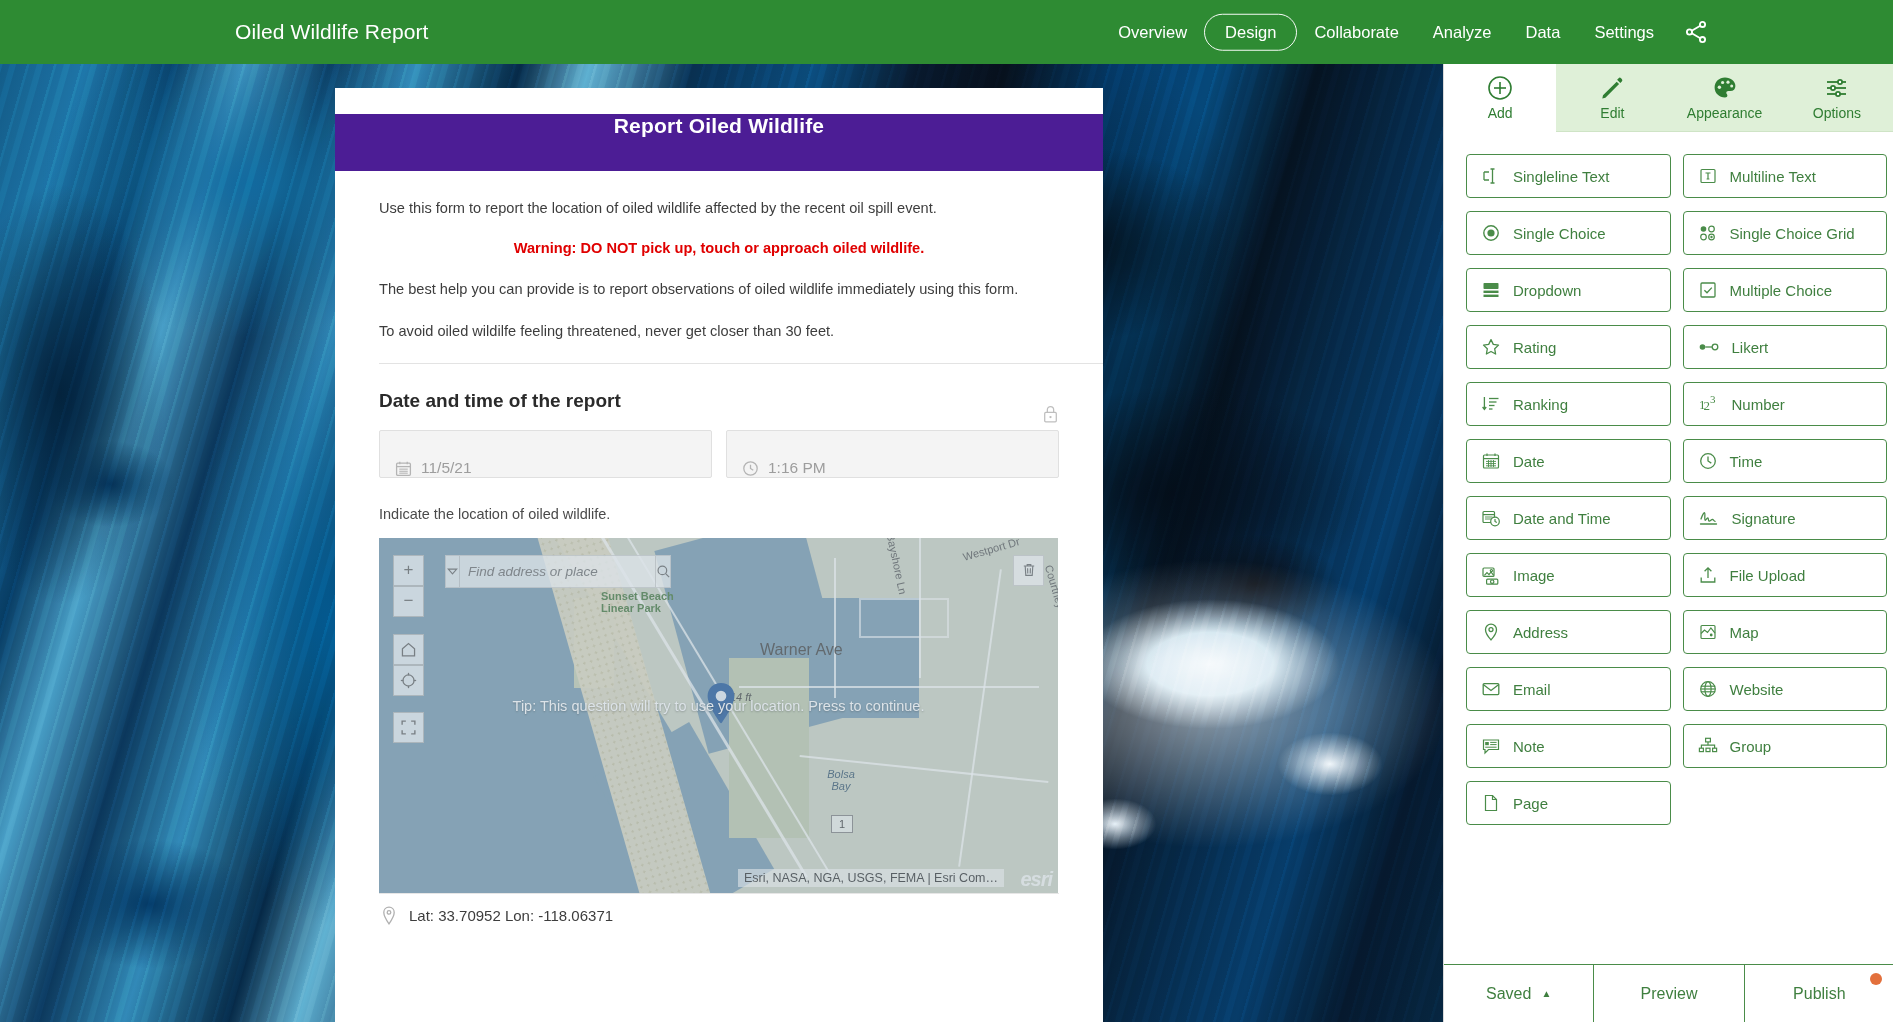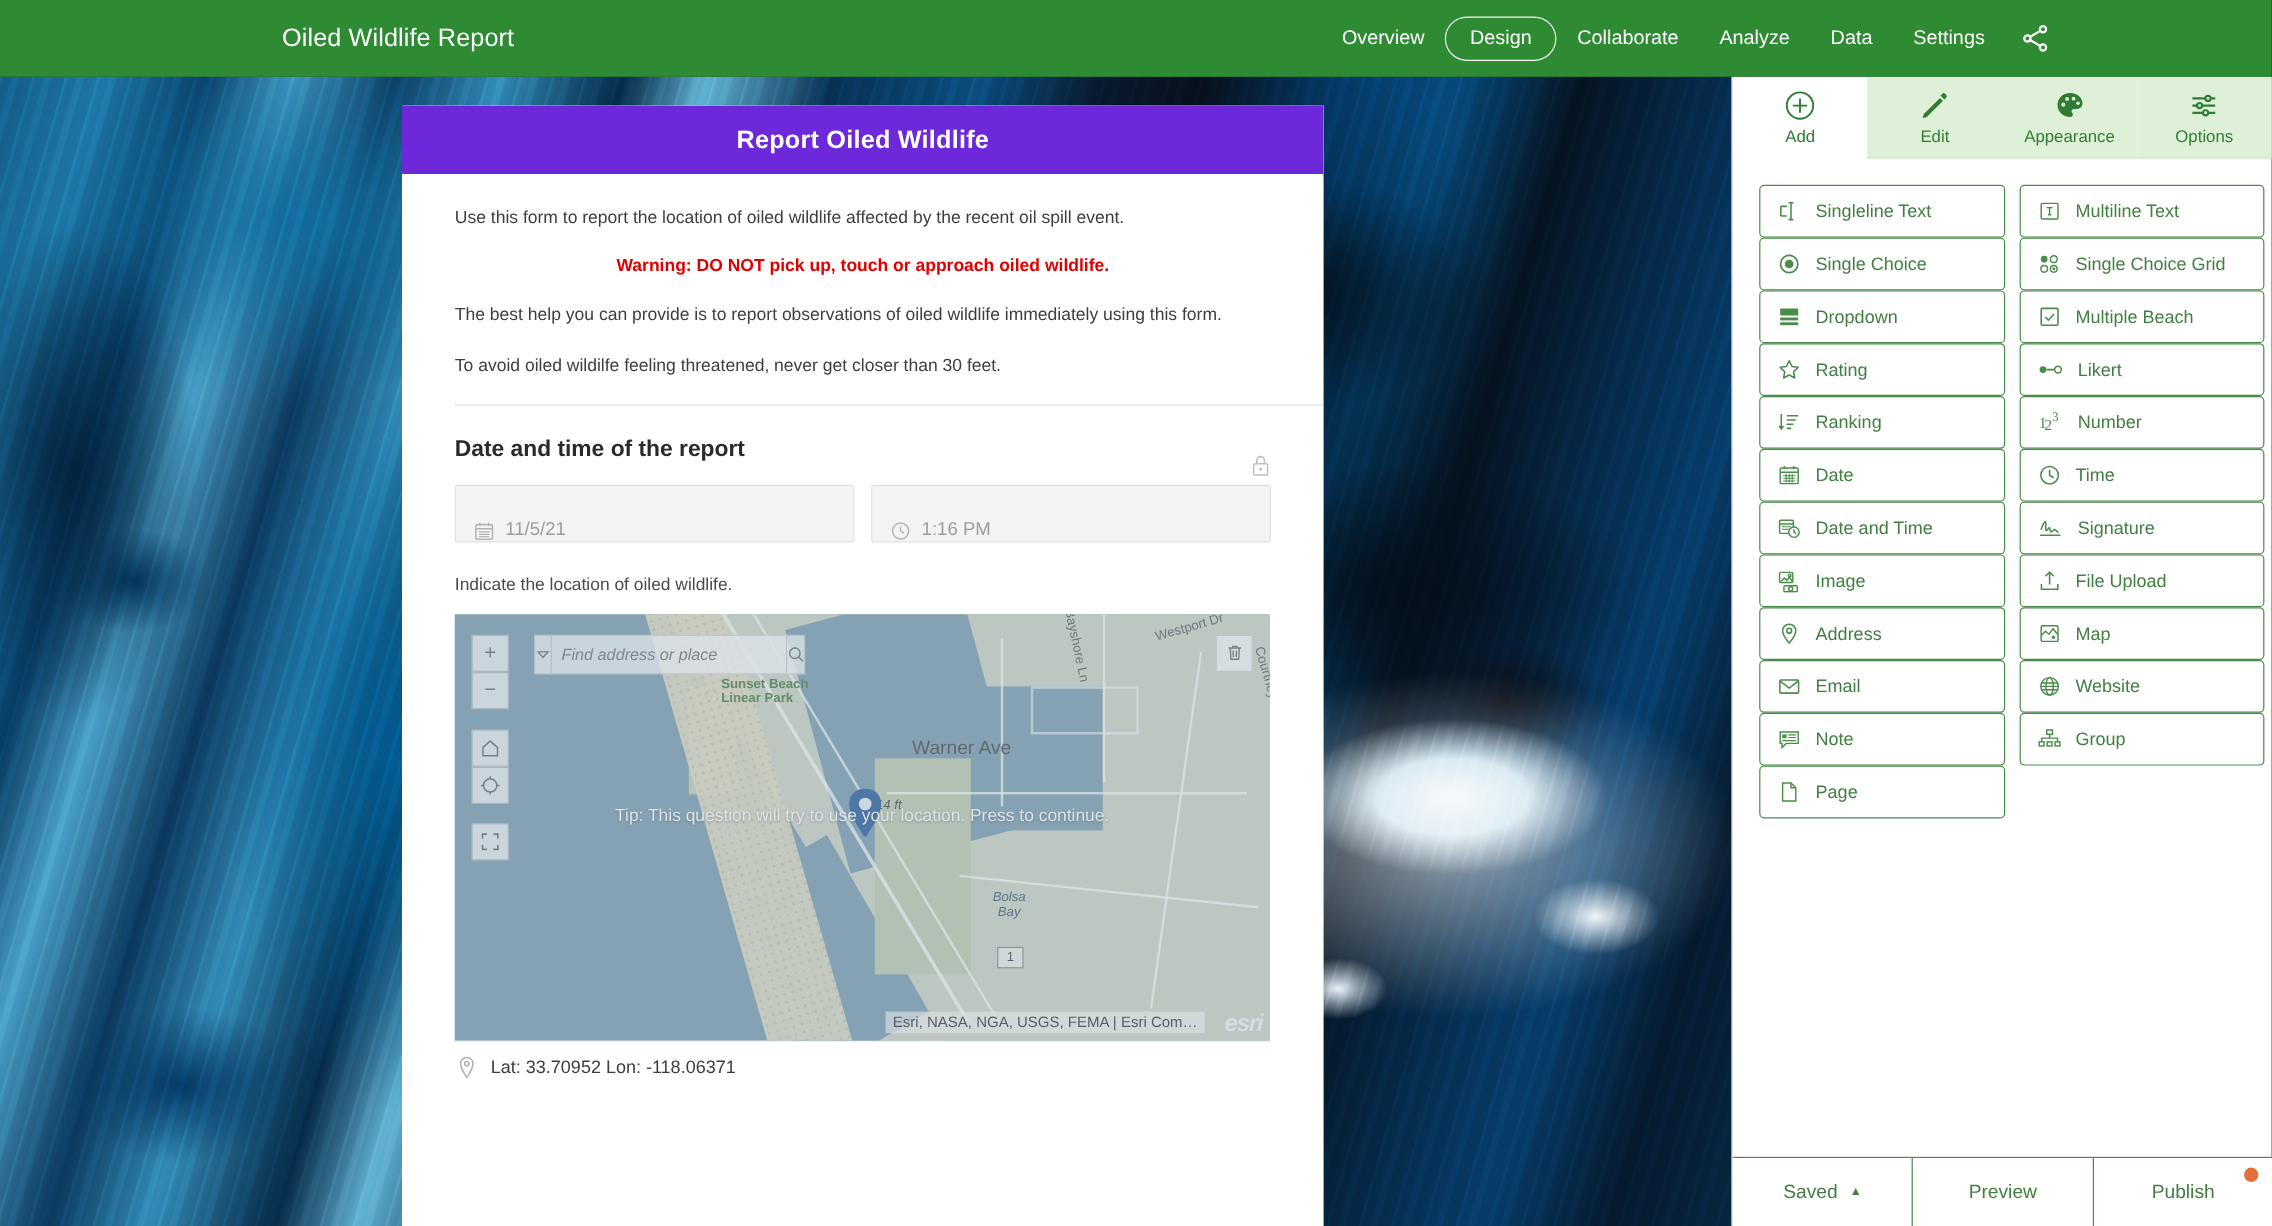--- a/index.html
+++ b/index.html
@@ -90,22 +90,22 @@
 
   
   .form-card {
     position: absolute; left: 335px; top: 88px;
     width: 768px; height: 934px;
     background: #ffffff;
     overflow: hidden;
     z-index: 10;
   }
   .form-banner {
-    height: 57px; background: #6d28d9;
-    display: flex; align-items: center; justify-content: center;
+    height: 57px; background: #4c1d95;
+    display: flex; align-items: flex-start; justify-content: center; margin-top: 26px;
   }
   .form-banner-title {
     color: #ffffff; font-size: 21px; font-weight: 600; letter-spacing: .2px;
   }
   .form-intro { padding: 26px 44px 0 44px; }
   .intro-p {
     font-size: 14.6px; color: #3d3d3d; line-height: 1.55; margin-bottom: 20px;
   }
   .intro-warning {
     font-size: 14.6px; color: #e00000; font-weight: bold;
@@ -295,21 +295,21 @@
     align-items: center; justify-content: center; gap: 4px;
     background: #dff0d8; color: #2e8b33; cursor: pointer;
     border-bottom: 1px solid #cfe4c6;
   }
   .panel-tab.active { background: #ffffff; border-bottom: 1px solid transparent; }
   .panel-tab-label { font-size: 14px; color: #2f7d32; }
 
   .tool-grid {
     padding: 22px 6px 0 22px;
     display: grid; grid-template-columns: 1fr 1fr;
-    gap: 0 12px;
+    gap: 13px 12px;
   }
   .tool-btn {
     height: 44px; border: 1px solid #4a8c49; border-radius: 4px;
     background: #ffffff; display: flex; align-items: center;
     gap: 12px; padding: 0 14px; cursor: pointer;
   }
   .tool-label { font-size: 15px; color: #3f7f3f; white-space: nowrap; }
 
   .panel-footer {
     position: absolute; left: 0; bottom: 0; width: 450px; height: 58px;
@@ -605,21 +605,21 @@
         <rect x="2.5" y="14.6" width="15" height="2.4" fill="#4a8c49" stroke="none"></rect>
       </svg>
       <span class="tool-label">Dropdown</span>
     </div>
 
     <div class="tool-btn">
       <svg width="20" height="20" viewBox="0 0 20 20" fill="none" stroke="#4a8c49" stroke-width="1.3">
         <rect x="3" y="3" width="14" height="14" rx="1"></rect>
           <path d="M6.4 10.2 9 12.8l4.8-5.2"></path>
       </svg>
-      <span class="tool-label">Multiple Beach</span>
+      <span class="tool-label">Multiple Choice</span>
     </div>
 
     <div class="tool-btn">
       <svg width="20" height="20" viewBox="0 0 20 20" fill="none" stroke="#4a8c49" stroke-width="1.3" stroke-linejoin="round">
         <path d="M10 2.6l2.3 4.8 5.2.7-3.8 3.7.9 5.2L10 14.5l-4.6 2.5.9-5.2L2.5 8.1l5.2-.7z"></path>
       </svg>
       <span class="tool-label">Rating</span>
     </div>
 
     <div class="tool-btn">

